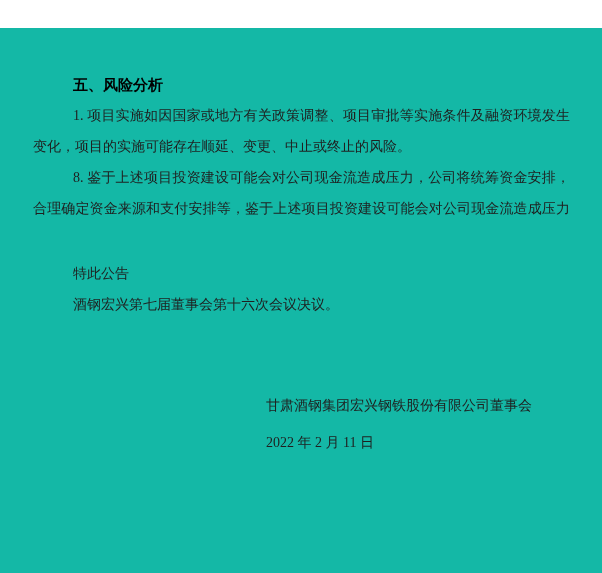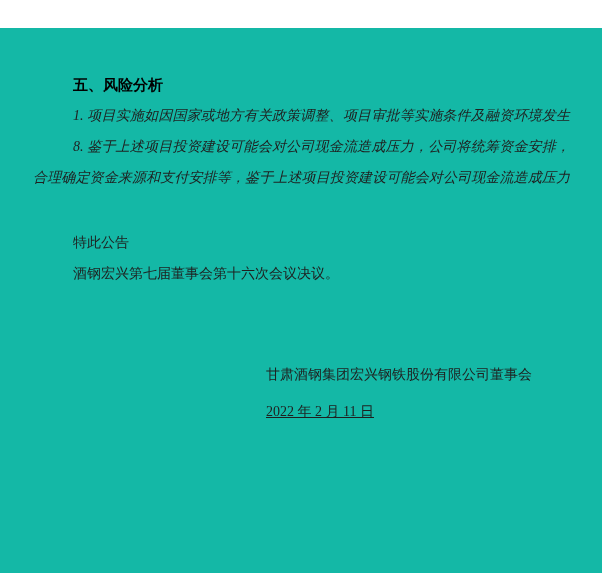--- a/index.html
+++ b/index.html
@@ -37,21 +37,20 @@
     font-family: "Liberation Sans", "DejaVu Sans", sans-serif;
   }
   .indent {
     text-indent: 40px;
   }
   
   .fill {
     text-align: justify;
     text-align-last: justify;
     white-space: normal;
-    font-style: italic;
   }
   .closing-line {
     margin-top: 34px;
   }
   .signature {
     margin-top: 70px;
     margin-left: auto;
     margin-right: 38px;
     width: fit-content;
     text-align: left;
@@ -59,32 +58,32 @@
   .signature .company {
     font-size: 14px;
     line-height: 31px;
     white-space: nowrap;
   }
   .signature .date {
     font-size: 14px;
     line-height: 31px;
     margin-top: 6px;
     white-space: nowrap;
-    text-decoration: underline;
   }
 </style>
 </head>
 <body>
 
 <div class="page">
   <div class="content">
 
     <div class="heading indent">五、风险分析</div>
 
     <div class="wrapline indent fill">1. 项目实施如因国家或地方有关政策调整、项目审批等实施条件及融资环境发生</div>
+    <div class="line">变化，项目的实施可能存在顺延、变更、中止或终止的风险。</div>
 
     <div class="wrapline indent fill">8. 鉴于上述项目投资建设可能会对公司现金流造成压力，公司将统筹资金安排，</div>
     <div class="wrapline fill">合理确定资金来源和支付安排等，鉴于上述项目投资建设可能会对公司现金流造成压力</div>
 
 
     <div class="line indent closing-line">特此公告</div>
 
     <div class="line indent">酒钢宏兴第七届董事会第十六次会议决议。</div>
 
     <div class="signature">

